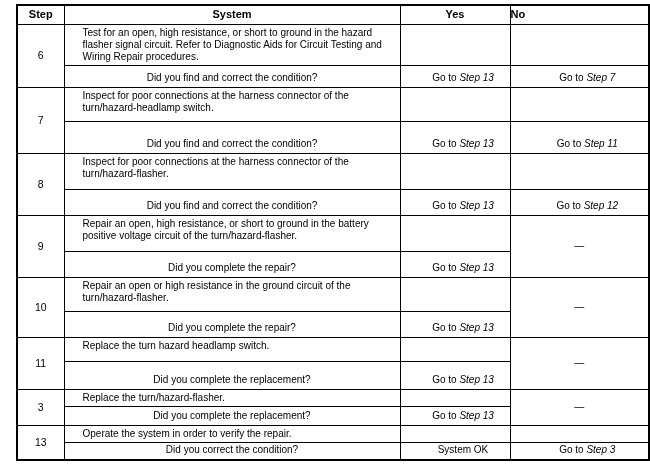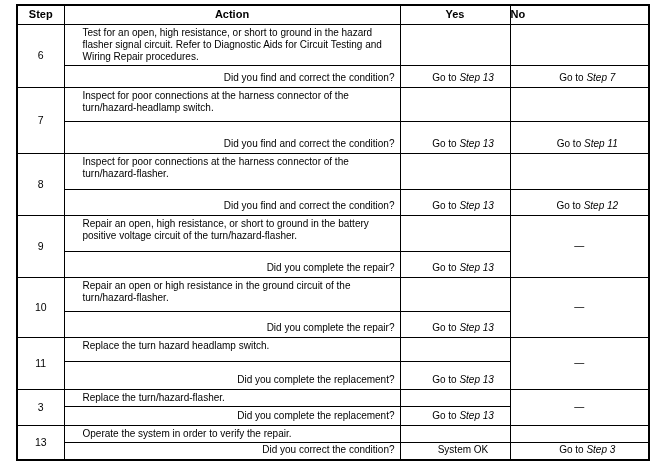--- a/index.html
+++ b/index.html
@@ -46,21 +46,21 @@
     vertical-align: middle;
     font-size: 10.5px;
   }
   td.action-cell {
     vertical-align: top;
     text-align: left;
     padding: 2px 5px 2px 18px;
   }
   td.question-cell {
     vertical-align: bottom;
-    text-align: right;
+    text-align: center;
     padding: 1px 5px 3px 5px;
   }
   td.spacer { padding: 0; }
   td.value {
     vertical-align: bottom;
     text-align: center;
     padding: 1px 3px 3px 19px;
     white-space: nowrap;
   }
   td.dash {
@@ -86,21 +86,21 @@
   <table class="diag-table">
     <colgroup>
       <col class="c-step">
         <col class="c-action">
         <col class="c-yes">
         <col class="c-no">
     </colgroup>
     <thead>
       <tr>
         <th class="h-step">Step</th>
-        <th class="h-action">Action</th>
+        <th class="h-action">System</th>
         <th class="h-yes">Yes</th>
         <th class="h-no">No</th>
       </tr>
     </thead>
 
     <tbody class="r0">
       <tr class="a">
         <td class="step-cell" rowspan="2">6</td>
         <td class="action-cell">Test for an open, high resistance, or short to ground in the hazard flasher signal circuit. Refer to Diagnostic Aids for Circuit Testing and Wiring Repair procedures.</td>
         <td class="spacer"></td>

